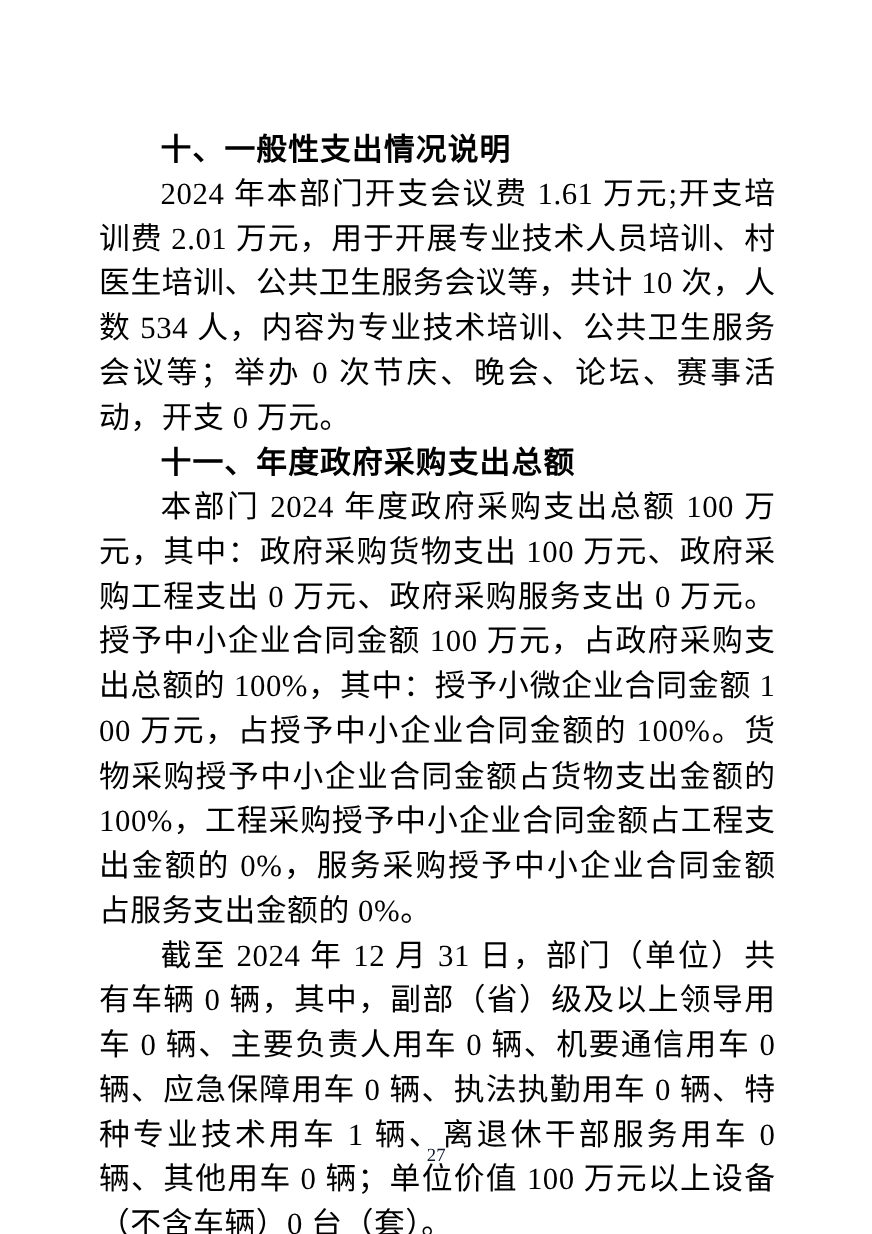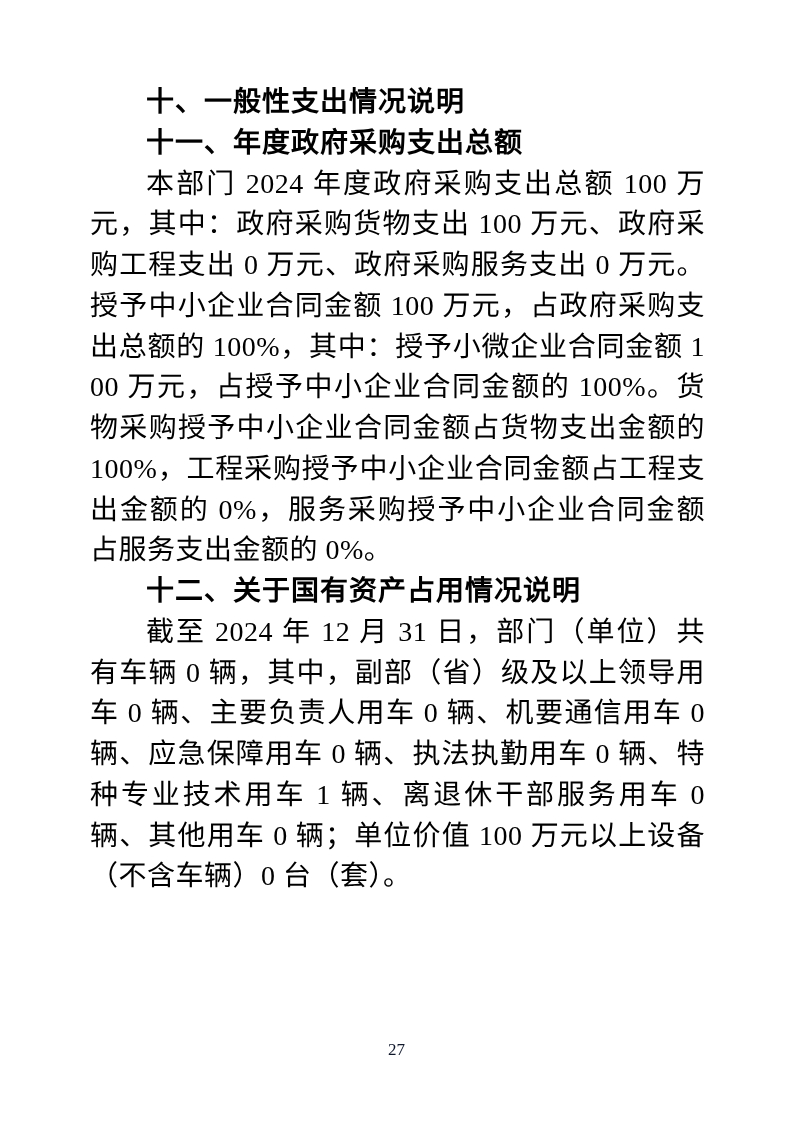--- a/index.html
+++ b/index.html
@@ -7,21 +7,21 @@
     background: #ffffff;
     font-family: "Liberation Serif", "DejaVu Serif", serif;
   }
   .page {
     position: relative;
     width: 793px;
     height: 1122px;
     margin: 0 auto;
     background: #ffffff;
     color: #000000;
-    padding: 82px 88px 0 90px;
+    padding: 116px 88px 0 90px;
     overflow: hidden;
   }
   .doc section { display: block; }
   .sec-heading {
     font-family: "Liberation Sans", "DejaVu Sans", sans-serif;
     font-size: 28px;
     font-weight: 700;
     line-height: 40.75px;
     text-indent: 2em;
     letter-spacing: 1px;
@@ -48,28 +48,28 @@
   }
 </style>
 </head>
 <body>
 
 <div class="page">
   <main class="doc">
 
     <section>
       <h2 class="sec-heading">十、一般性支出情况说明</h2>
+      <p class="para">2024 年本部门开支会议费 1.61 万元;开支培训费 2.01 万元，用于开展专业技术人员培训、村医生培训、公共卫生服务会议等，共计 10 次，人数 534 人，内容为专业技术培训、公共卫生服务会议等；举办 0 次节庆、晚会、论坛、赛事活动，开支 0 万元。</p>
     </section>
 
     <section>
       <h2 class="sec-heading">十一、年度政府采购支出总额</h2>
       <p class="para">本部门 2024 年度政府采购支出总额 100 万元，其中：政府采购货物支出 100 万元、政府采购工程支出 0 万元、政府采购服务支出 0 万元。授予中小企业合同金额 100 万元，占政府采购支出总额的 100%，其中：授予小微企业合同金额 100 万元，占授予中小企业合同金额的 100%。货物采购授予中小企业合同金额占货物支出金额的 100%，工程采购授予中小企业合同金额占工程支出金额的 0%，服务采购授予中小企业合同金额占服务支出金额的 0%。</p>
     </section>
 
     <section>
-      <h2 class="sec-heading">十二、关于国有资产占用情况说明</h2>
       <p class="para">截至 2024 年 12 月 31 日，部门（单位）共有车辆 0 辆，其中，副部（省）级及以上领导用车 0 辆、主要负责人用车 0 辆、机要通信用车 0 辆、应急保障用车 0 辆、执法执勤用车 0 辆、特种专业技术用车 1 辆、离退休干部服务用车 0 辆、其他用车 0 辆；单位价值 100 万元以上设备（不含车辆）0 台（套）。</p>
     </section>
 
   </main>
 
   <div class="page-number">27</div>
 </div>
 
 </body></html>

